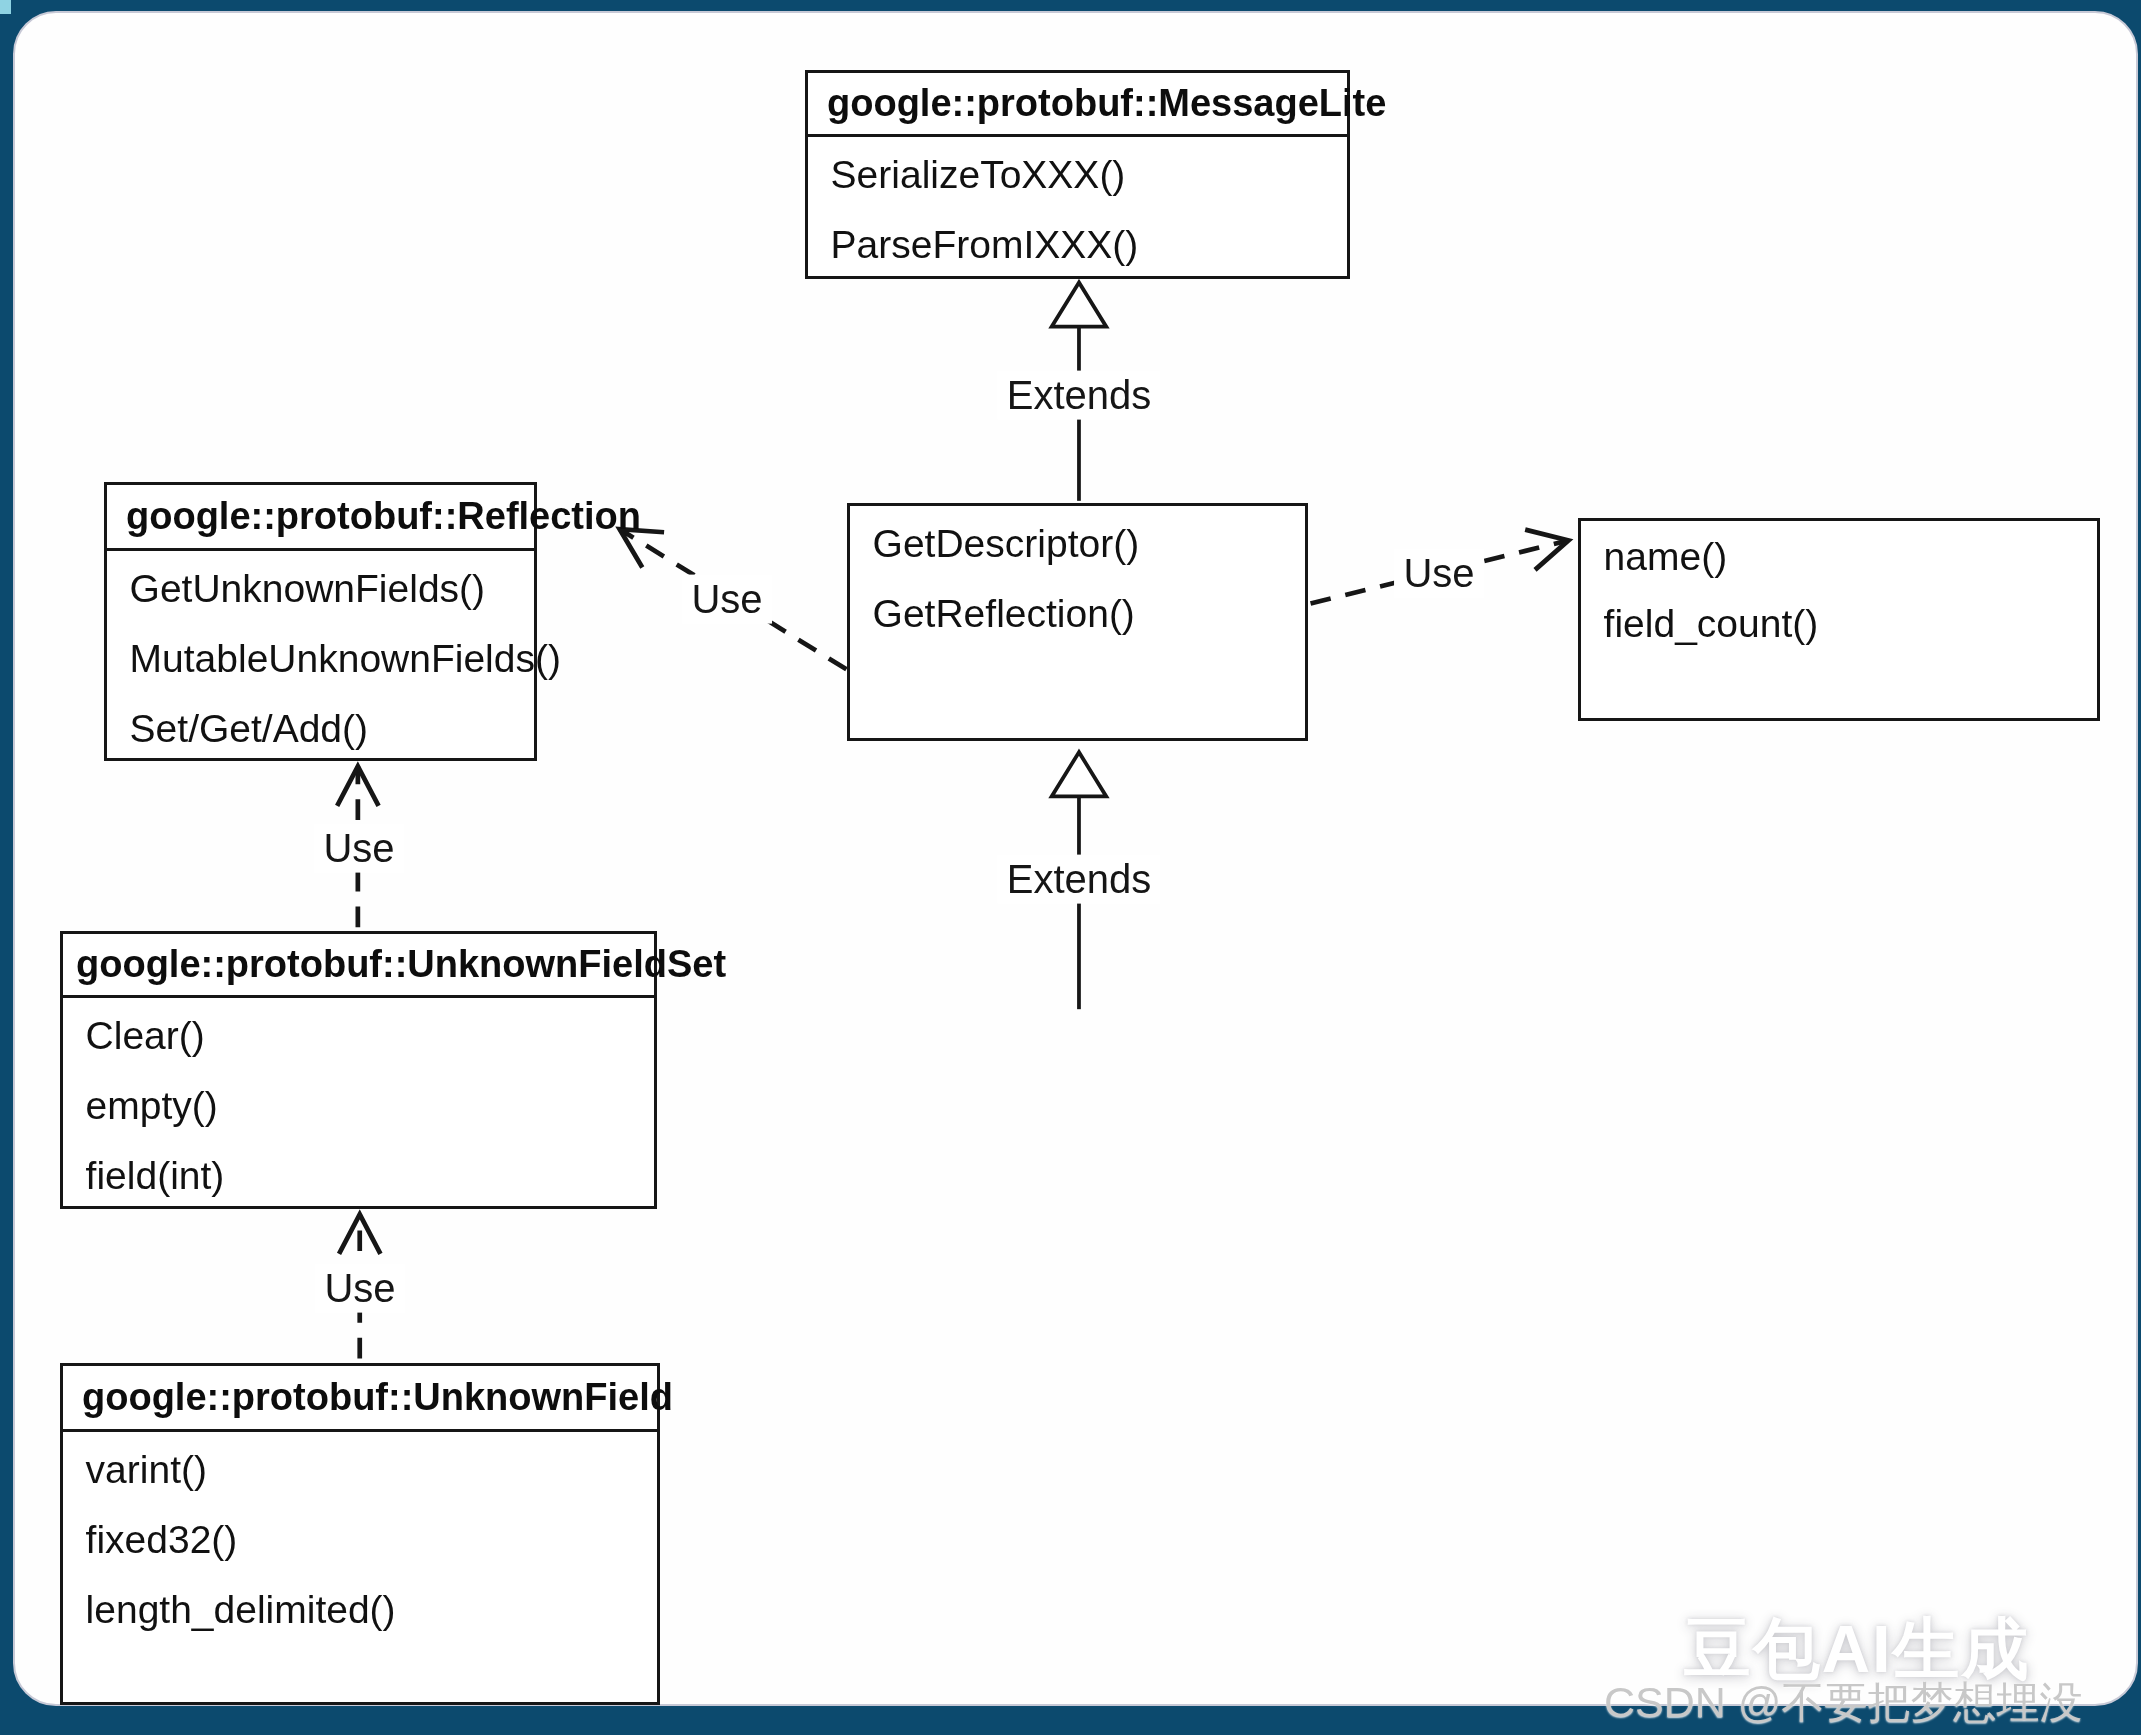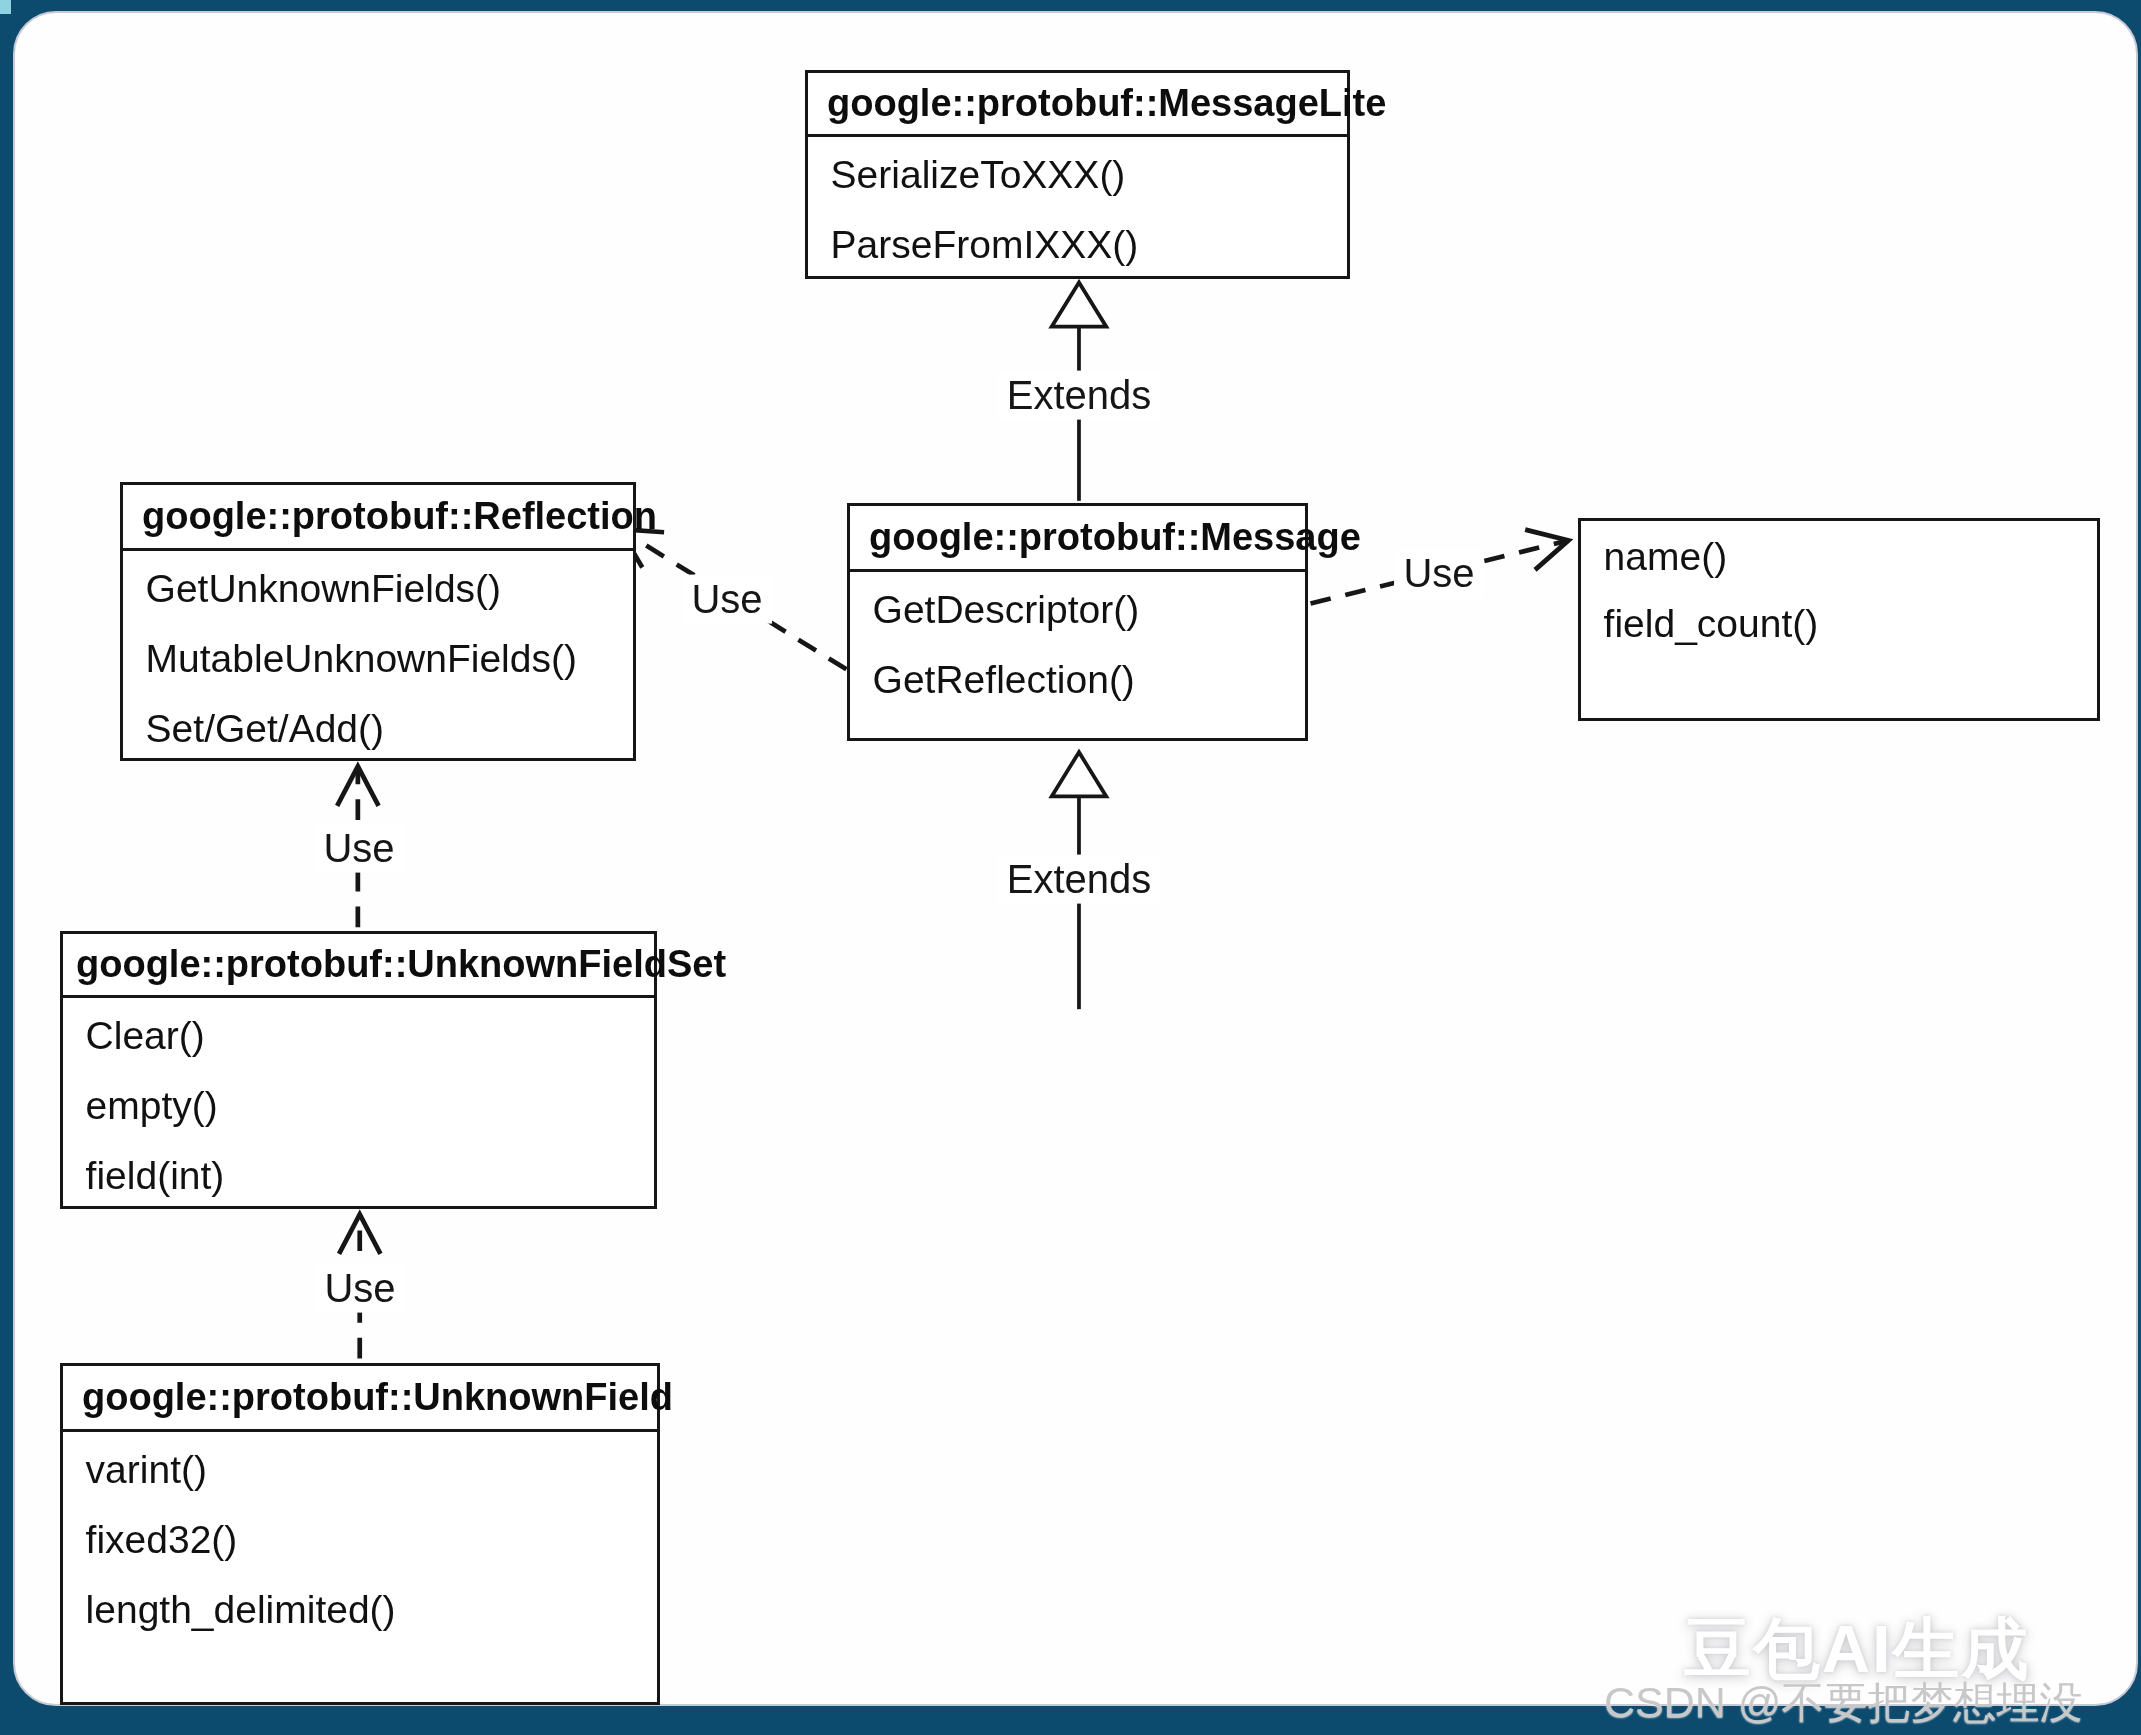--- a/index.html
+++ b/index.html
@@ -92,28 +92,27 @@
 
   <div class="uml-class" style="left:805px;top:70px;width:545px;height:209px;">
     <div class="uml-title" style="height:64px;">google::protobuf::MessageLite</div>
     <div class="uml-methods">
       <div class="uml-method">SerializeToXXX()</div>
       <div class="uml-method">ParseFromIXXX()</div>
     </div>
   </div>
 
   <div class="uml-class" style="left:847px;top:503px;width:461px;height:238px;">
-    <div class="uml-title" style="height:66px;">google::protobuf::Message</div>
     <div class="uml-methods">
       <div class="uml-method">GetDescriptor()</div>
       <div class="uml-method">GetReflection()</div>
     </div>
   </div>
 
-  <div class="uml-class" style="left:120px;top:482px;width:516px;height:279px;">
+  <div class="uml-class" style="left:104px;top:482px;width:433px;height:279px;">
     <div class="uml-title" style="height:66px;">google::protobuf::Reflection</div>
     <div class="uml-methods">
       <div class="uml-method">GetUnknownFields()</div>
       <div class="uml-method">MutableUnknownFields()</div>
       <div class="uml-method">Set/Get/Add()</div>
     </div>
   </div>
 
   <div class="uml-class" style="left:1578px;top:518px;width:522px;height:203px;">
     <div class="uml-methods">

